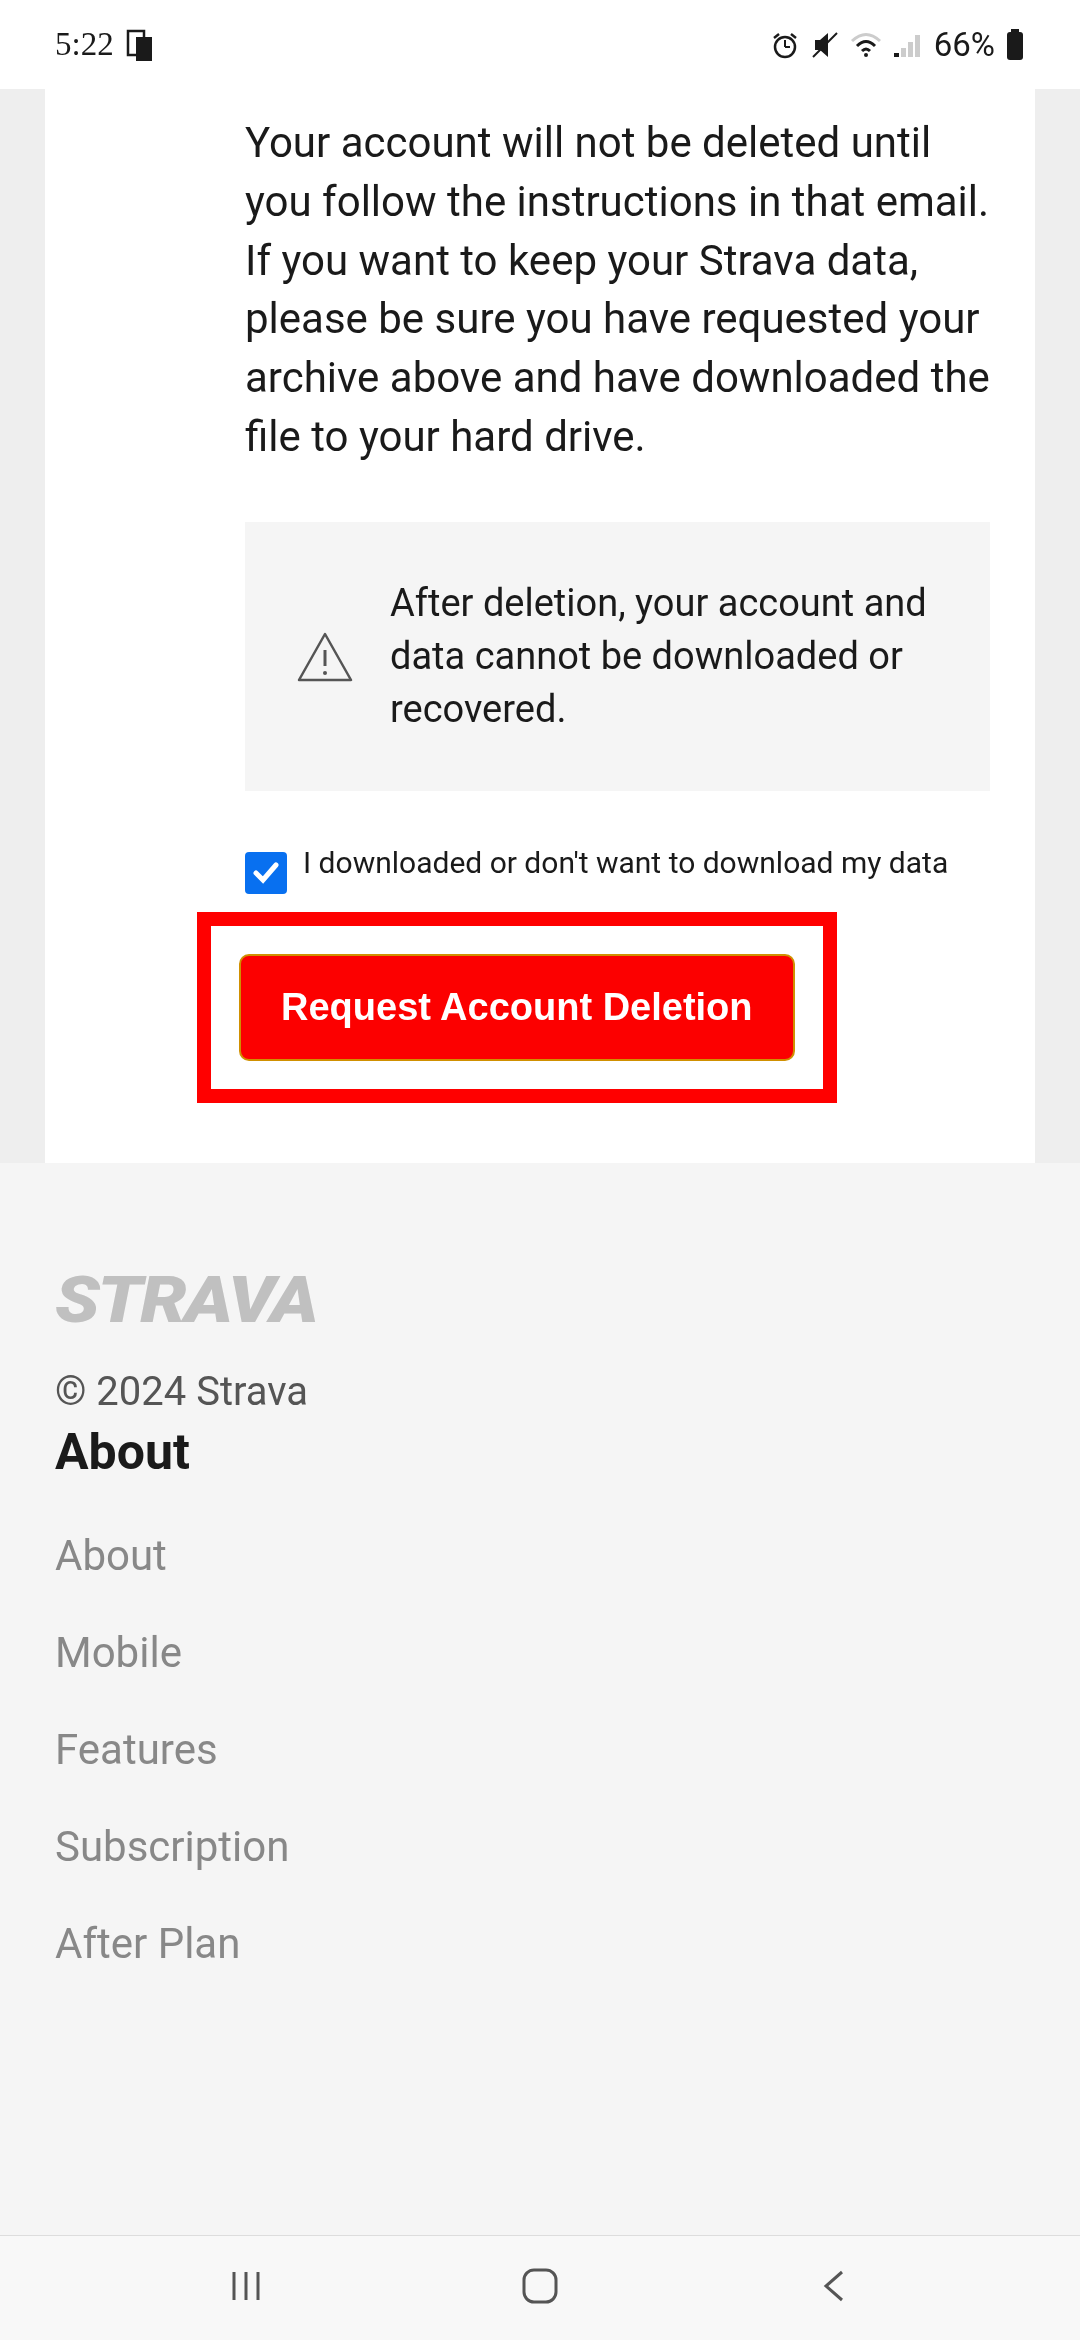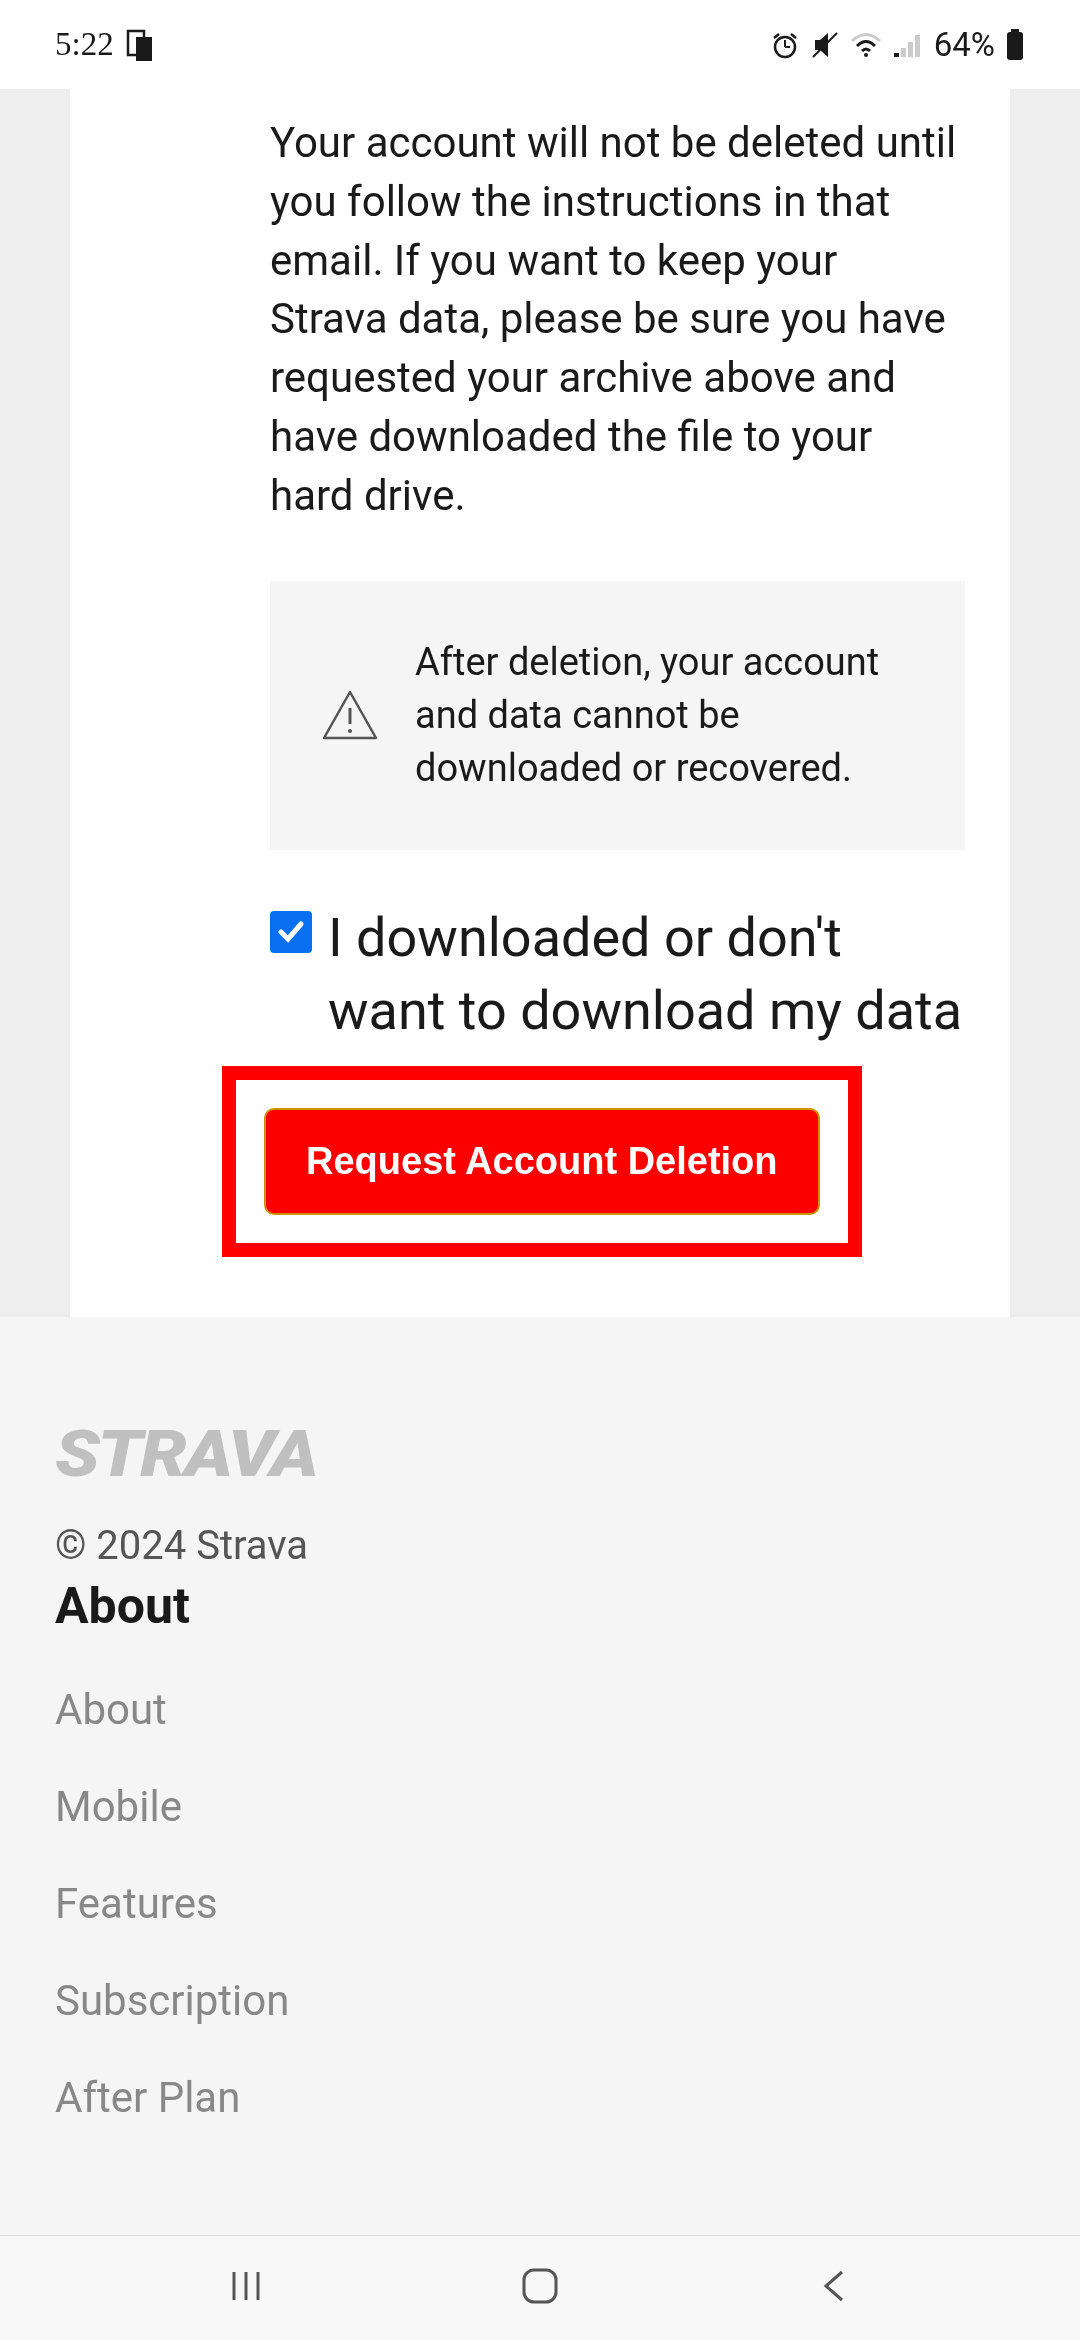--- a/index.html
+++ b/index.html
@@ -30,21 +30,21 @@
       gap: 12px;
       font-family: Liberation Serif, serif;
     }
     .status-right {
       display: flex;
       align-items: center;
       gap: 10px;
     }
     .content-area {
       background: #eeeeee;
-      padding: 0 70px;
+      padding: 0 45px;
       min-height: 1000px;
     }
     .card {
       background: #fff;
       padding: 0 45px 60px 200px;
     }
     .main-text {
       font-size: 42px;
       line-height: 1.4;
       color: #1a1a1a;
@@ -77,21 +77,21 @@
       height: 42px;
       background: #0870f0;
       border-radius: 4px;
       margin-top: 9px;
       flex-shrink: 0;
       display: flex;
       align-items: center;
       justify-content: center;
     }
     .checkbox-label {
-      font-size: 54px;
+      font-size: 30px;
       line-height: 1.35;
       color: #1a1a1a;
     }
     .button-highlight {
       border: 14px solid #ff0000;
       padding: 28px;
       margin-top: 18px;
       margin-left: -48px;
       width: fit-content;
     }
@@ -184,21 +184,21 @@
       <path d="M 7 15 Q 16 6 25 15" fill="none" stroke="#1a1a1a" stroke-width="3"></path>
       <path d="M 12 20 Q 16 16 20 20" fill="none" stroke="#1a1a1a" stroke-width="3"></path>
       <circle cx="16" cy="24" r="2" fill="#1a1a1a"></circle>
     </svg>
     <svg width="32" height="28" viewBox="0 0 32 28">
       <rect x="2" y="22" width="5" height="4" fill="#1a1a1a"></rect>
       <rect x="9" y="17" width="5" height="9" fill="#ccc"></rect>
       <rect x="16" y="11" width="5" height="15" fill="#ccc"></rect>
       <rect x="23" y="4" width="5" height="22" fill="#ccc"></rect>
     </svg>
-    <span>64%</span>
+    <span>66%</span>
     <svg width="20" height="32" viewBox="0 0 20 32">
       <rect x="6" y="0" width="8" height="3" fill="#1a1a1a"></rect>
       <rect x="2" y="3" width="16" height="28" rx="3" fill="#1a1a1a"></rect>
     </svg>
   </div>
 </div>
 
 <div class="content-area">
   <div class="card">
     <p class="main-text">Your account will not be deleted until you follow the instructions in that email. If you want to keep your Strava data, please be sure you have requested your archive above and have downloaded the file to your hard drive.</p>

